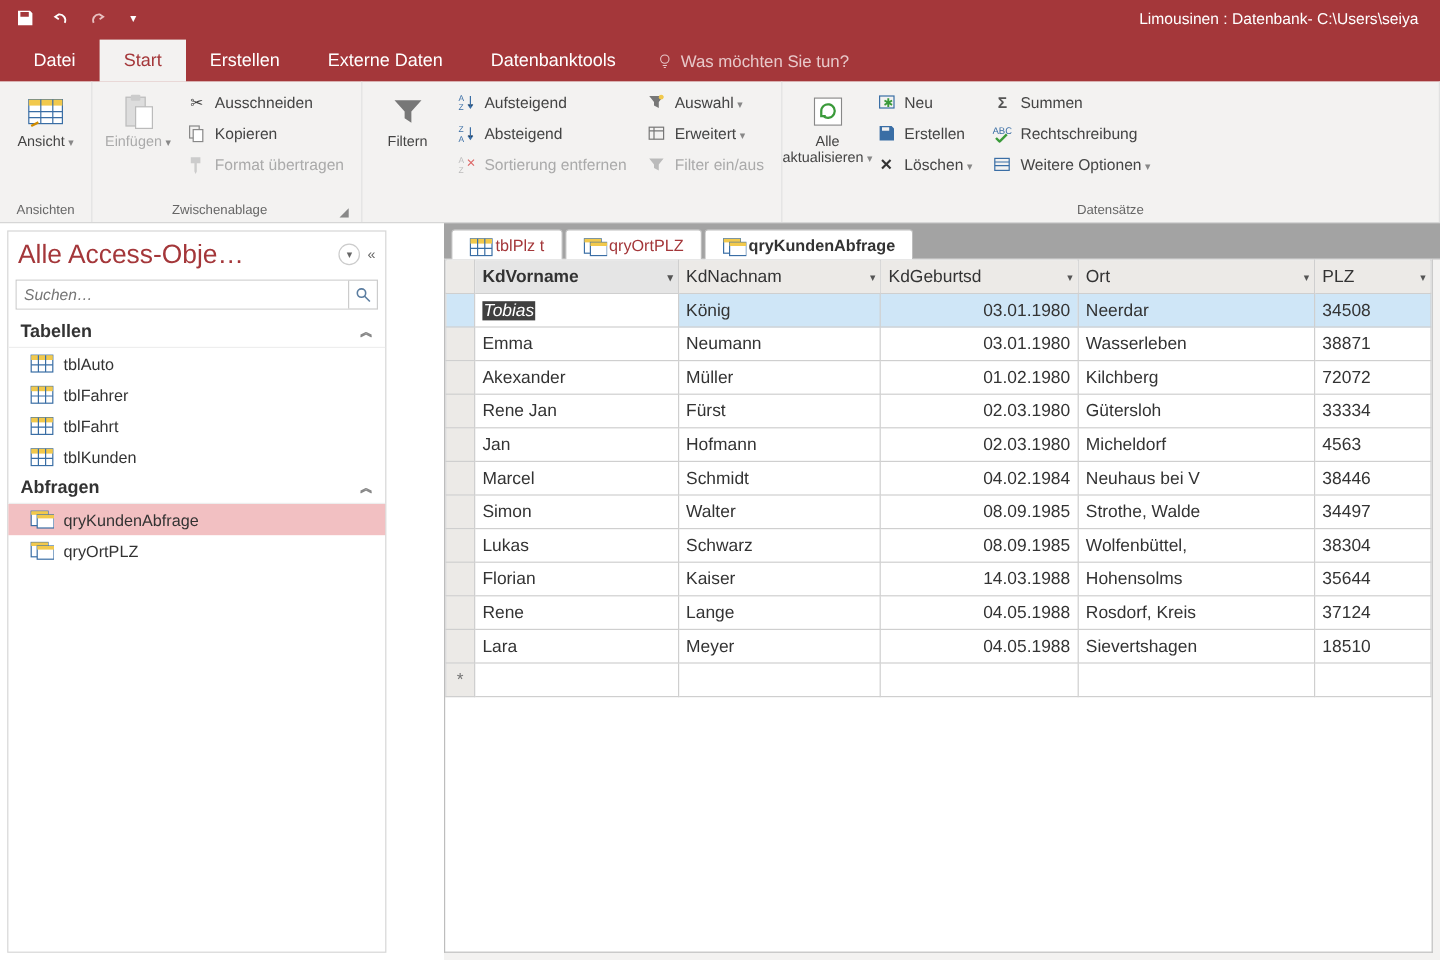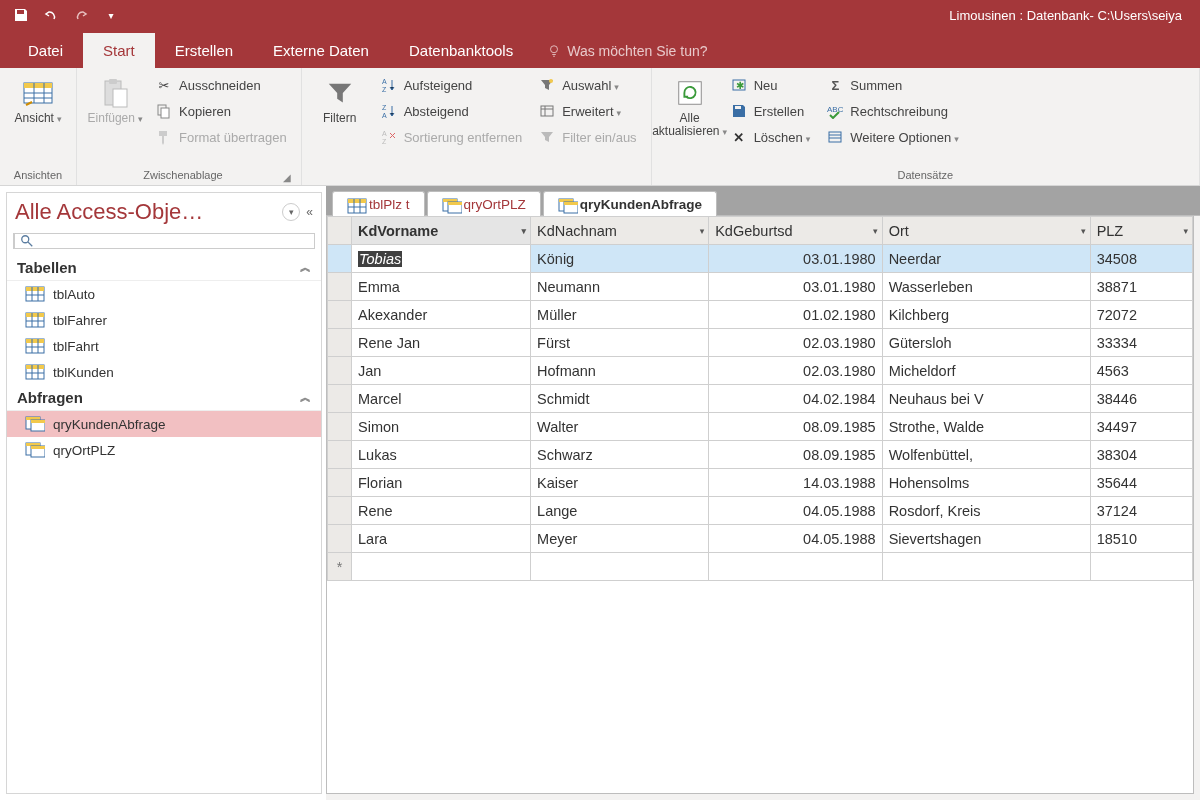--- a/index.html
+++ b/index.html
@@ -25,21 +25,21 @@
 .big-btn { display: flex; flex-direction: column; align-items: center; justify-content: center; width: 64px; padding: 4px 2px; color: #444; cursor: pointer; }
 .big-btn.disabled { color: #aaa; }
 .big-btn .icn { width: 34px; height: 34px; display: flex; align-items: center; justify-content: center; }
 .big-btn .lbl { font-size: 12px; margin-top: 2px; text-align: center; line-height: 1.1; }
 .col { display: flex; flex-direction: column; gap: 4px; padding: 2px 4px; }
 .sm-btn { display: flex; align-items: center; gap: 6px; font-size: 13px; color: #444; padding: 2px 4px; cursor: pointer; white-space: nowrap; }
 .sm-btn.disabled { color: #aaa; }
 .sm-btn .si { width: 18px; height: 18px; display: flex; align-items: center; justify-content: center; }
 
 
-.main { display: flex; height: calc(800px - 30px - 38px - 118px); }
+.main { display: flex; height: calc(800px - 30px - 38px - 118px); gap: 44px; }
 
 
 .nav { width: 316px; border-right: 1px solid #d6d6d6; background: #fff; display: flex; flex-direction: column; margin: 6px 4px 6px 6px; border: 1px solid #d6d6d6; }
 .nav-head { display: flex; align-items: center; padding: 6px 8px; }
 .nav-title { flex: 1; font-size: 22px; color: #a4373a; white-space: nowrap; overflow: hidden; text-overflow: ellipsis; }
 .nav-caret { width: 18px; height: 18px; border: 1px solid #ccc; border-radius: 50%; display: flex; align-items: center; justify-content: center; font-size: 9px; color: #666; margin-right: 6px;}
 .nav-collapse { font-size: 12px; color: #666; }
 .nav-search { display: flex; border: 1px solid #ccc; margin: 2px 6px 6px; }
 .nav-search input { flex: 1; border: none; padding: 4px 6px; font-style: italic; font-size: 13px; outline: none; }
 .nav-search .sbtn { width: 24px; display: flex; align-items: center; justify-content: center; color: #5b7da0; border-left: 1px solid #ccc; }
@@ -310,20 +310,21 @@
 
 <div class="main">
 
   <div class="nav">
     <div class="nav-head">
       <div class="nav-title">Alle Access-Obje…</div>
       <div class="nav-caret">▾</div>
       <div class="nav-collapse">«</div>
     </div>
     <div class="nav-search">
+      <input placeholder="Suchen…" style="">
       <div class="sbtn">
         <svg width="14" height="14" viewBox="0 0 16 16">
             <circle cx="6" cy="6" r="4" fill="none" stroke="#5b7da0" stroke-width="1.5"></circle>
             <path stroke="#5b7da0" stroke-width="1.5" d="M9 9l5 5"></path>
           </svg>
       </div>
     </div>
     <div class="nav-group-head">
       <span>Tabellen</span>
       <span style="font-size:11px;color:#888;">︽</span>

